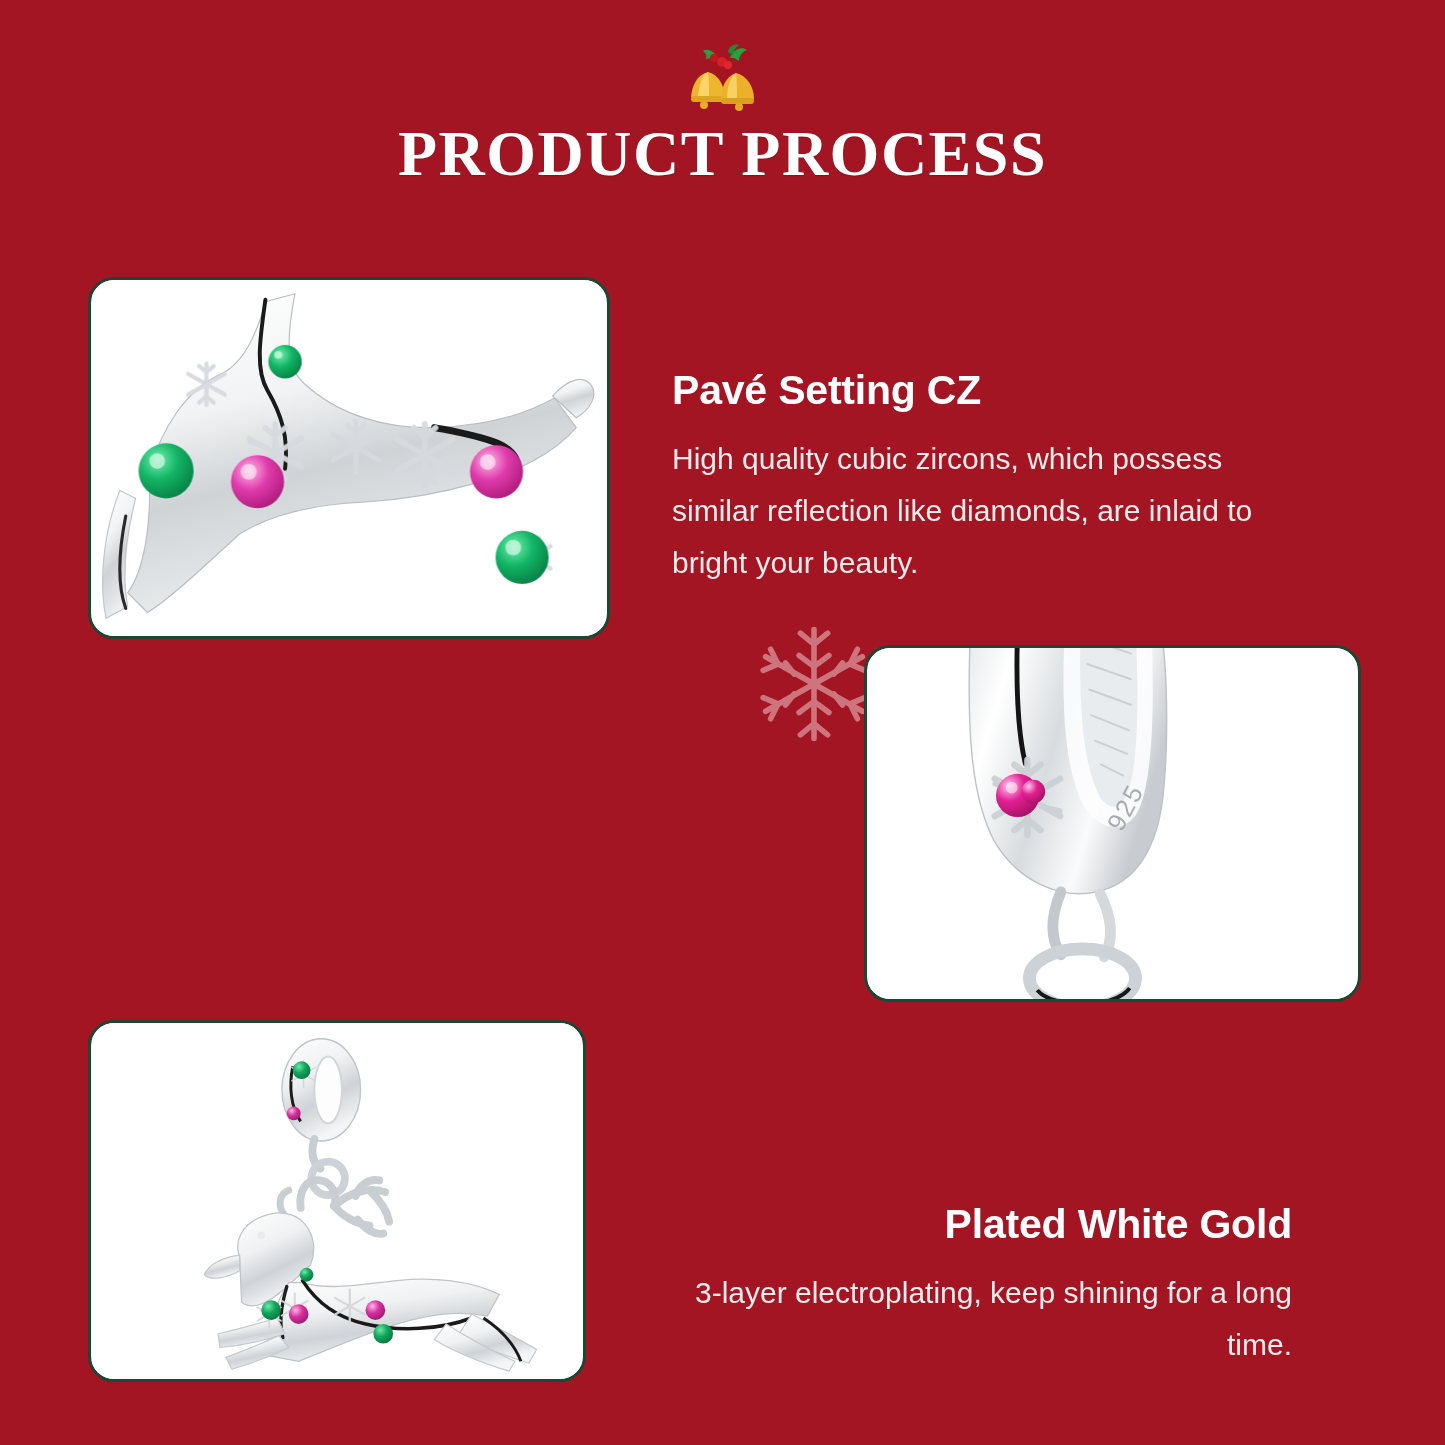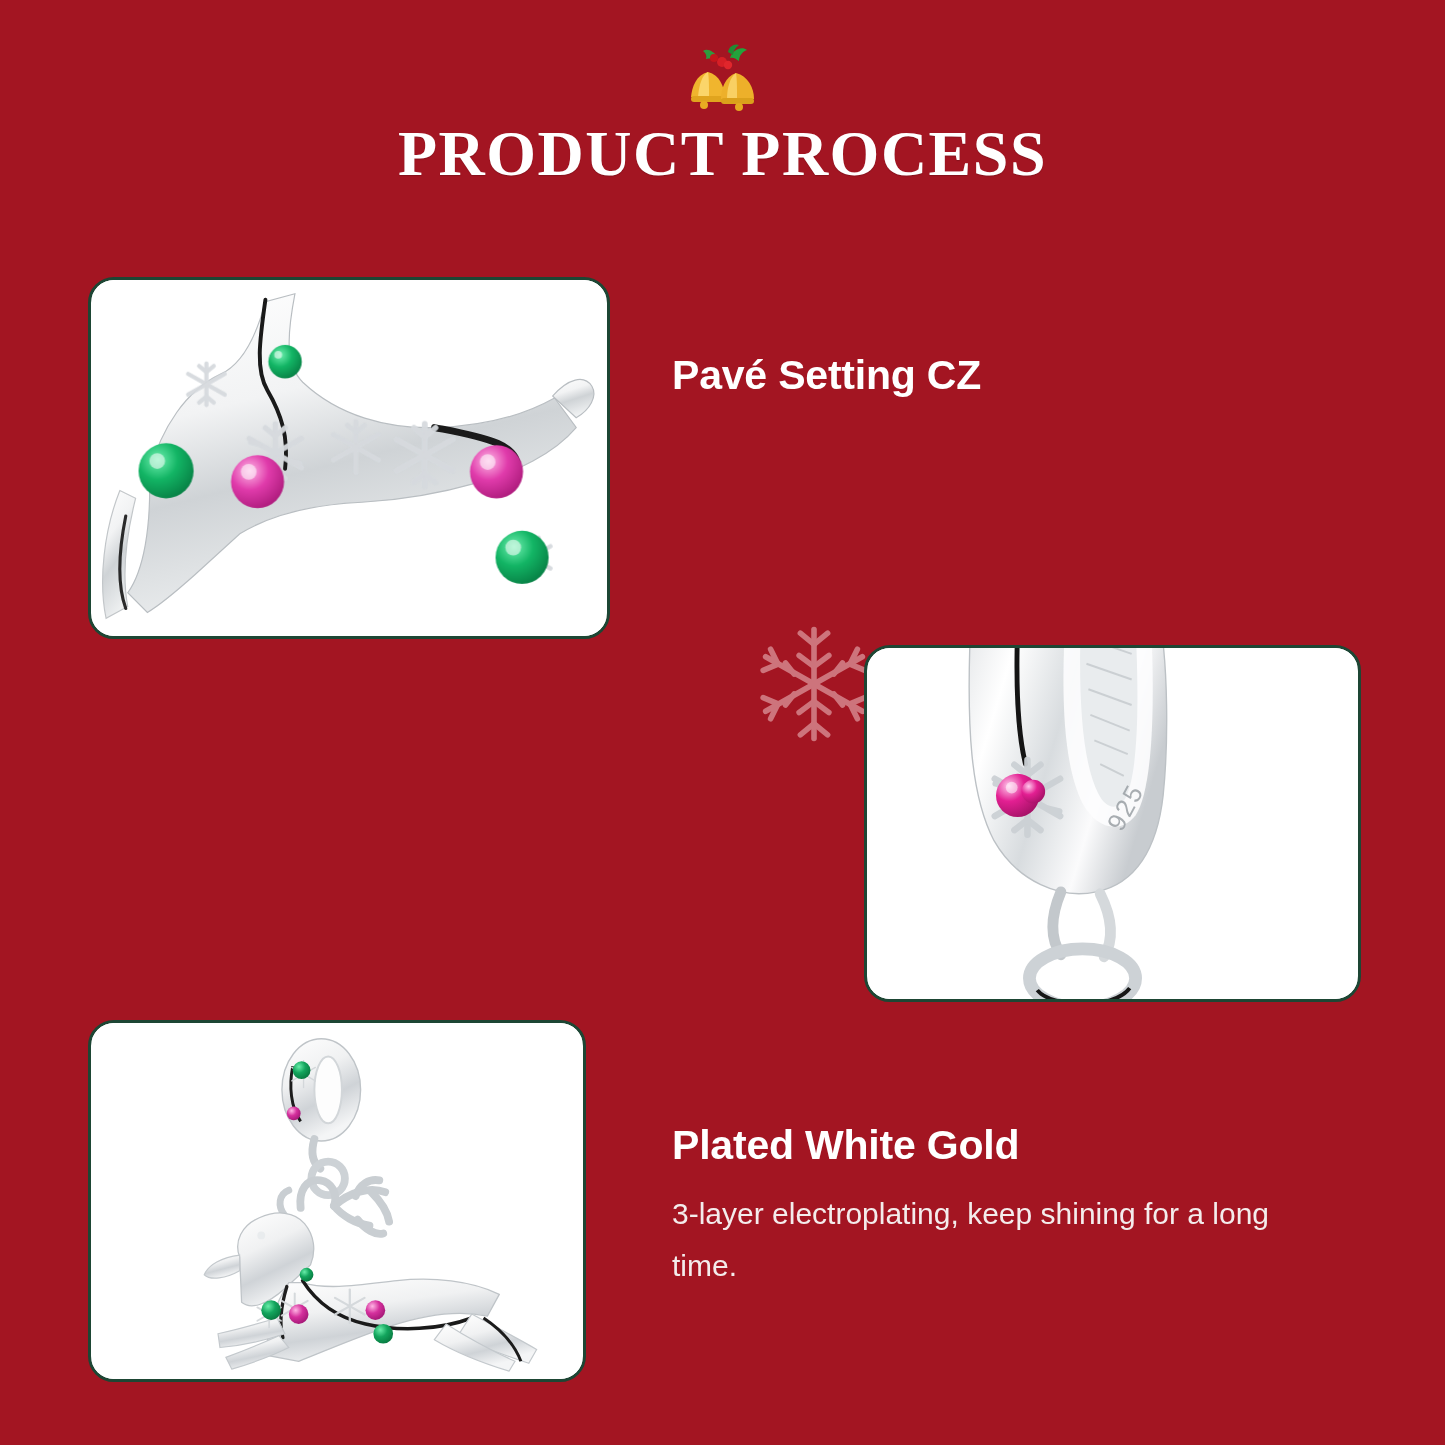--- a/index.html
+++ b/index.html
@@ -68,36 +68,36 @@
     pointer-events: none;
   }
 
   
   .text-block { position: absolute; }
   .block-heading {
     font-family: "Liberation Sans", sans-serif;
     font-weight: bold;
     color: #ffffff;
     font-size: 41px;
-    margin: 1px 0 20px 0;
+    margin: 16px 0 20px 0;
     line-height: 1.1;
     letter-spacing: -0.2px;
   }
   .block-body {
     font-family: "Liberation Sans", sans-serif;
     color: #f4ecec;
     font-size: 30px;
     line-height: 1.74;
     margin: 0;
     font-weight: 400;
   }
 
   #text-block-1 { left: 672px; top: 352px;  width: 640px; text-align: left; }
   #text-block-2 { left: 150px; top: 718px;  width: 645px; text-align: right; }
-  #text-block-3 { left: 672px; top: 1122px; width: 620px; text-align: left; }
+  #text-block-3 { left: 672px; top: 1186px; width: 620px; text-align: right; }
 </style>
 </head>
 <body>
 
 <div class="header">
 
   <svg class="bells-icon" viewBox="0 0 90 72">
 
     <path d="M40 16 C36 9, 29 6, 25 9 C28 11, 29 14, 28 17 C32 16, 36 17, 40 16 Z" fill="#2e9b3e"></path>
     <path d="M52 16 C55 7, 64 4, 69 8 C64 10, 61 14, 61 19 C57 16, 55 15, 52 16 Z" fill="#23a33c"></path>
@@ -398,20 +398,21 @@
     <circle cx="218" cy="256" r="7" fill="url(#gGreen3)"></circle>
     <circle cx="182" cy="292" r="10" fill="url(#gGreen3)"></circle>
     <circle cx="210" cy="296" r="10" fill="url(#gPink3)"></circle>
     <circle cx="288" cy="292" r="10" fill="url(#gPink3)"></circle>
     <circle cx="296" cy="316" r="10" fill="url(#gGreen3)"></circle>
   </svg>
 </div>
 
 <div class="text-block" id="text-block-1">
   <h2 class="block-heading">Pavé Setting CZ</h2>
+  <p class="block-body">High quality cubic zircons, which possess similar reflection like diamonds, are inlaid to bright your beauty.</p>
 </div>
 
 <div class="text-block" id="text-block-2">
 </div>
 
 <div class="text-block" id="text-block-3">
   <h2 class="block-heading">Plated White Gold</h2>
   <p class="block-body">3-layer electroplating, keep shining for a long time.</p>
 </div>
 

